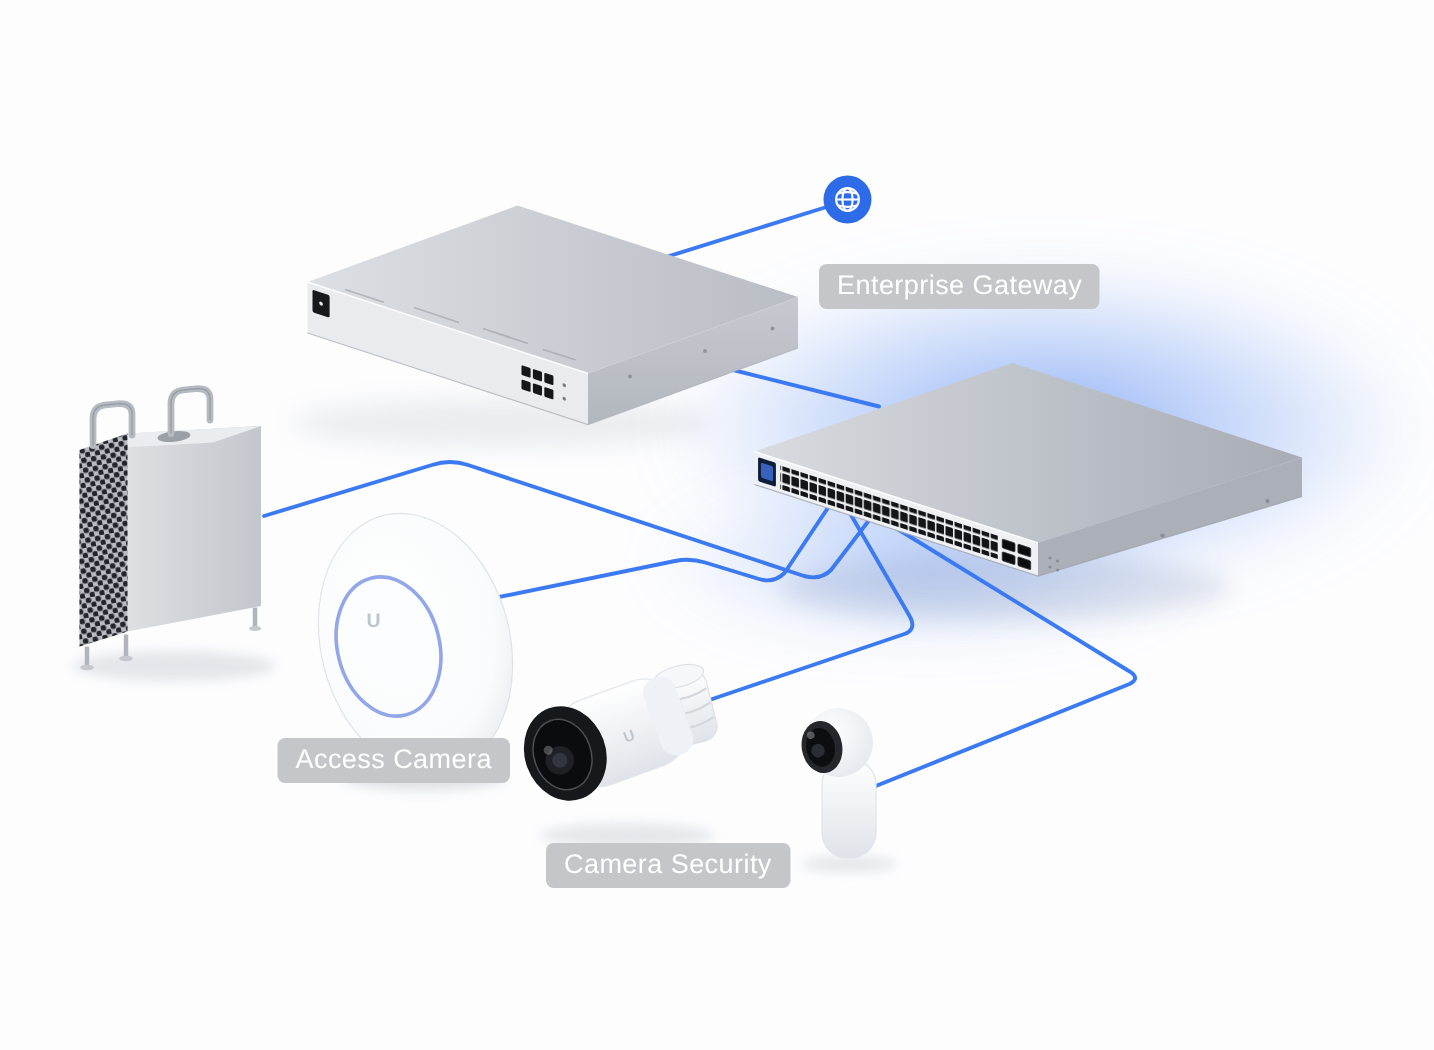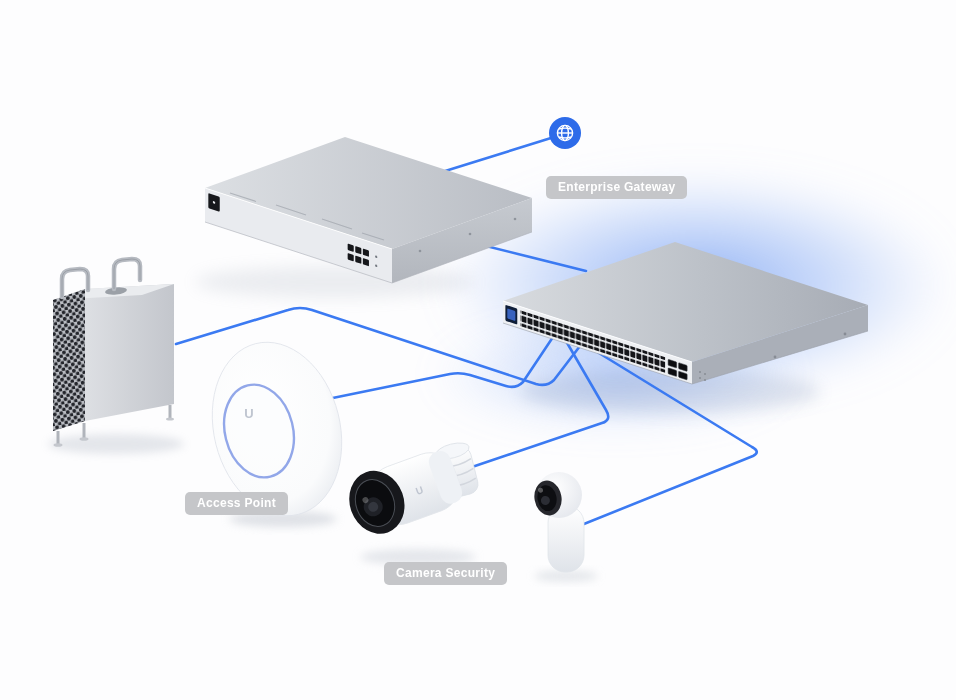--- a/index.html
+++ b/index.html
@@ -11,21 +11,21 @@
   }
   html,body{margin:0;padding:0;}
   body{font-family:"Liberation Sans",sans-serif;background:#fff;}
   .stage{
     position:relative;width:956px;height:700px;overflow:hidden;
     background:var(--background);
   }
   .stage svg{position:absolute;left:0;top:0;}
   .badge{
     position:absolute;
-    font-weight:bold;font-size:12px;letter-spacing:.3px;
+    font-weight:normal;font-size:18px;letter-spacing:.3px;
     color:var(--badge-text);
     padding:4px 12px 5px 12px;border-radius:5px;white-space:nowrap;
   }
   .badge.gray{background:var(--badge-gray);}
   .badge.blue{background:var(--accent-blue);}
   .conn{fill:none;stroke:var(--line-blue);stroke-width:2.6;stroke-linecap:round;stroke-linejoin:round;}
   .logo-u{font-family:"Liberation Sans",sans-serif;font-weight:bold;fill:#bfc5d0;text-anchor:middle;}
 </style>
 </head>
 <body>
@@ -230,15 +230,15 @@
       <circle cx="565" cy="133" r="7.6"></circle>
       <ellipse cx="565" cy="133" rx="3.4" ry="7.6"></ellipse>
       <path d="M557.4,133 L572.6,133"></path>
       <path d="M559,129 Q565,127.2 571,129"></path>
       <path d="M559,137 Q565,138.8 571,137"></path>
     </g>
   </g>
 </svg>
 
 <div class="badge gray" style="left:546px;top:176px;">Enterprise Gateway</div>
-<div class="badge gray" style="left:185px;top:492px;">Access Point</div>
-<div class="badge gray" style="left:364px;top:562px;margin-left:20px;">Camera Security</div>
+<div class="badge gray" style="left:185px;top:492px;">Access Camera</div>
+<div class="badge gray" style="left:364px;top:562px;">Camera Security</div>
 </div>
 
 </body></html>

